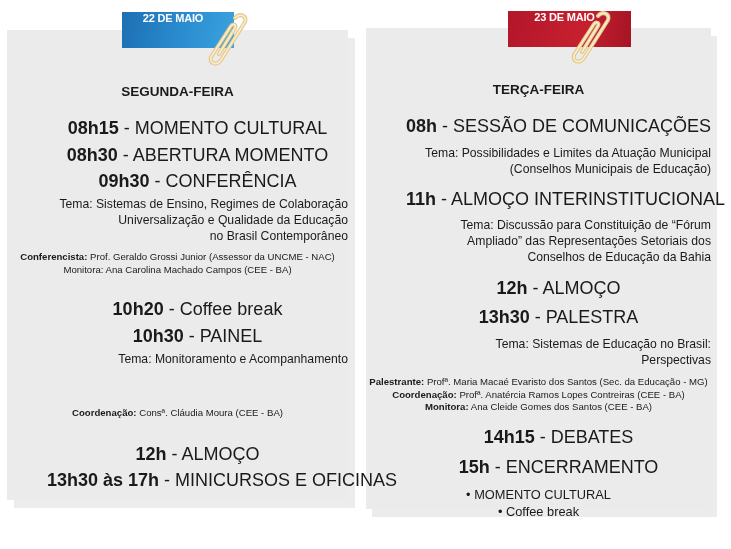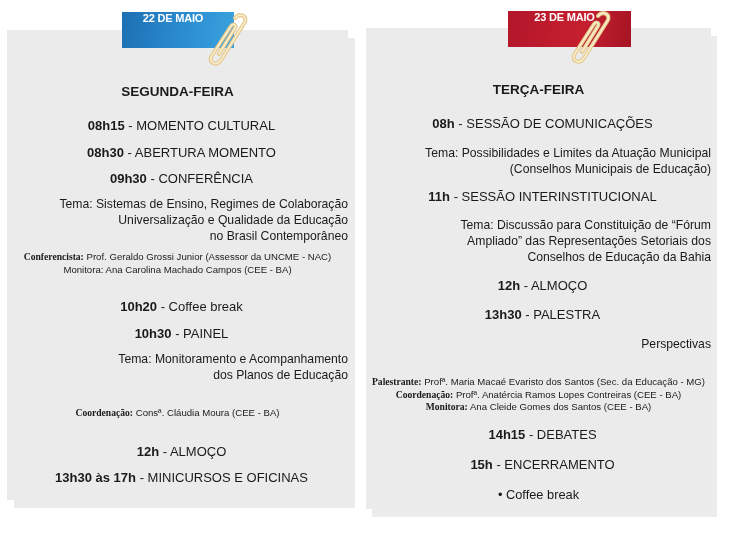--- a/index.html
+++ b/index.html
@@ -31,25 +31,25 @@
 
   .clip { position: absolute; width: 46px; height: 56px; }
   .clip-left { left: 205px; top: 12px; }
   .clip-right { left: 568px; top: 10px; }
 
   .col { position: absolute; text-align: center; }
   .col-left { left: 7px; width: 341px; top: 0; }
   .col-right { left: 366px; width: 345px; top: 0; }
 
   .day { position: absolute; left: 0; right: 0; font-weight: bold; font-size: 13.5px; }
-  .line { position: absolute; left: 8px; right: 0; font-size: 13px; white-space: nowrap; }
+  .line { position: absolute; left: 0; right: 0; font-size: 18px; white-space: nowrap; padding-left: 40px; }
   .line b { font-weight: bold; }
   .tema { position: absolute; left: 0; right: 0; font-size: 12.2px; line-height: 16px; text-align: right; }
   .small { position: absolute; left: 0; right: 0; font-size: 9.6px; line-height: 12.5px; white-space: nowrap; }
-  .small b { font-weight: bold; font-family: Liberation Serif, serif; }
+  .small b { font-weight: bold; }
   .bullets { position: absolute; left: 0; right: 0; font-size: 12.8px; line-height: 17px; }
 </style>
 </head>
 <body>
 
 <div class="paper-shadow left-shadow"></div>
 <div class="paper left-paper"></div>
 <div class="paper-shadow right-shadow"></div>
 <div class="paper right-paper"></div>
 
@@ -96,21 +96,20 @@
   <div class="line" style="top:299px">
     <b>10h20</b><span> - Coffee break</span>
   </div>
 
   <div class="line" style="top:326px">
     <b>10h30</b><span> - PAINEL</span>
   </div>
 
   <div class="tema" style="top:351px">
     <div>Tema: Monitoramento e Acompanhamento</div>
-    <div>dos Planos de Educação</div>
   </div>
 
   <div class="small" style="top:407px">
     <div><b>Coordenação:</b><span> Consª. Cláudia Moura (CEE - BA)</span></div>
   </div>
 
   <div class="line" style="top:444px">
     <b>12h</b><span> - ALMOÇO</span>
   </div>
   <div class="line" style="top:470px">
@@ -123,46 +122,48 @@
 
   <div class="line" style="top:116px">
     <b>08h</b><span> - SESSÃO DE COMUNICAÇÕES</span>
   </div>
   <div class="tema" style="top:145px">
     <div>Tema: Possibilidades e Limites da Atuação Municipal</div>
     <div>(Conselhos Municipais de Educação)</div>
   </div>
 
   <div class="line" style="top:189px">
-    <b>11h</b><span> - SESSÃO INTERINSTITUCIONAL</span>
+    <b>11h</b><span> - ALMOÇO INTERINSTITUCIONAL</span>
   </div>
   <div class="tema" style="top:217px">
     <div>Tema: Discussão para Constituição de “Fórum</div>
     <div>Ampliado” das Representações Setoriais dos</div>
     <div>Conselhos de Educação da Bahia</div>
   </div>
 
   <div class="line" style="top:278px">
     <b>12h</b><span> - ALMOÇO</span>
   </div>
   <div class="line" style="top:307px">
     <b>13h30</b><span> - PALESTRA</span>
   </div>
   <div class="tema" style="top:336px">
+    <div>Tema: Sistemas de Educação no Brasil:</div>
     <div>Perspectivas</div>
   </div>
 
   <div class="small" style="top:376px">
     <div><b>Palestrante:</b><span> Profª. Maria Macaé Evaristo dos Santos (Sec. da Educação - MG)</span></div>
     <div><b>Coordenação:</b><span> Profª. Anatércia Ramos Lopes Contreiras (CEE - BA)</span></div>
     <div><b>Monitora:</b><span> Ana Cleide Gomes dos Santos (CEE - BA)</span></div>
   </div>
 
   <div class="line" style="top:427px">
     <b>14h15</b><span> - DEBATES</span>
   </div>
   <div class="line" style="top:457px">
     <b>15h</b><span> - ENCERRAMENTO</span>
   </div>
   <div class="bullets" style="top:486px">
+    <div>•  MOMENTO CULTURAL</div>
     <div>•  Coffee break</div>
   </div>
 </div>
 
 </body></html>

